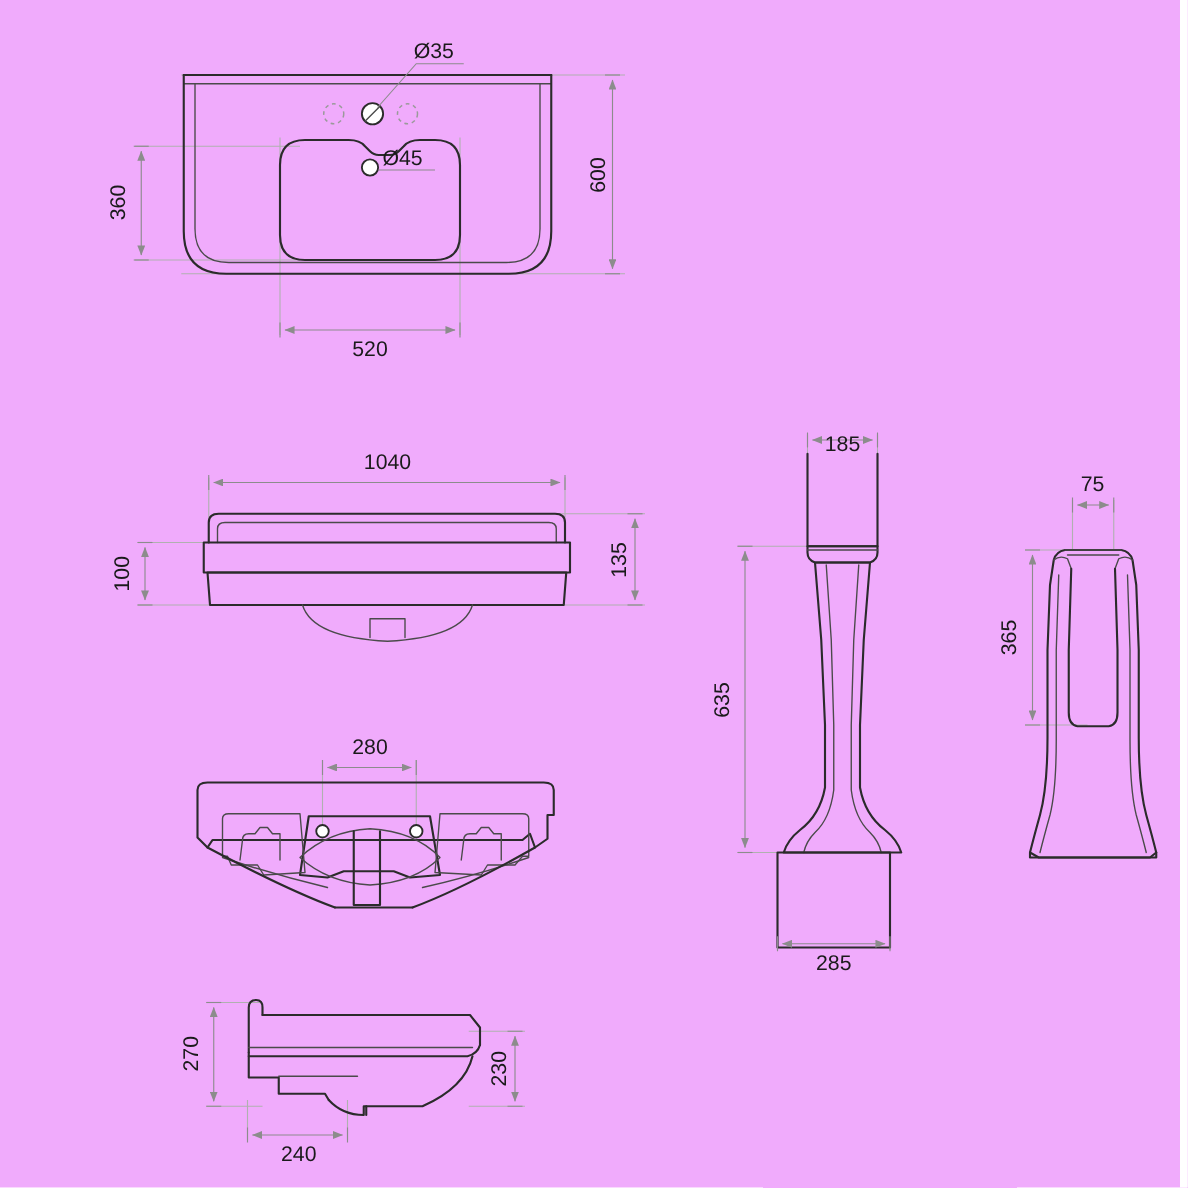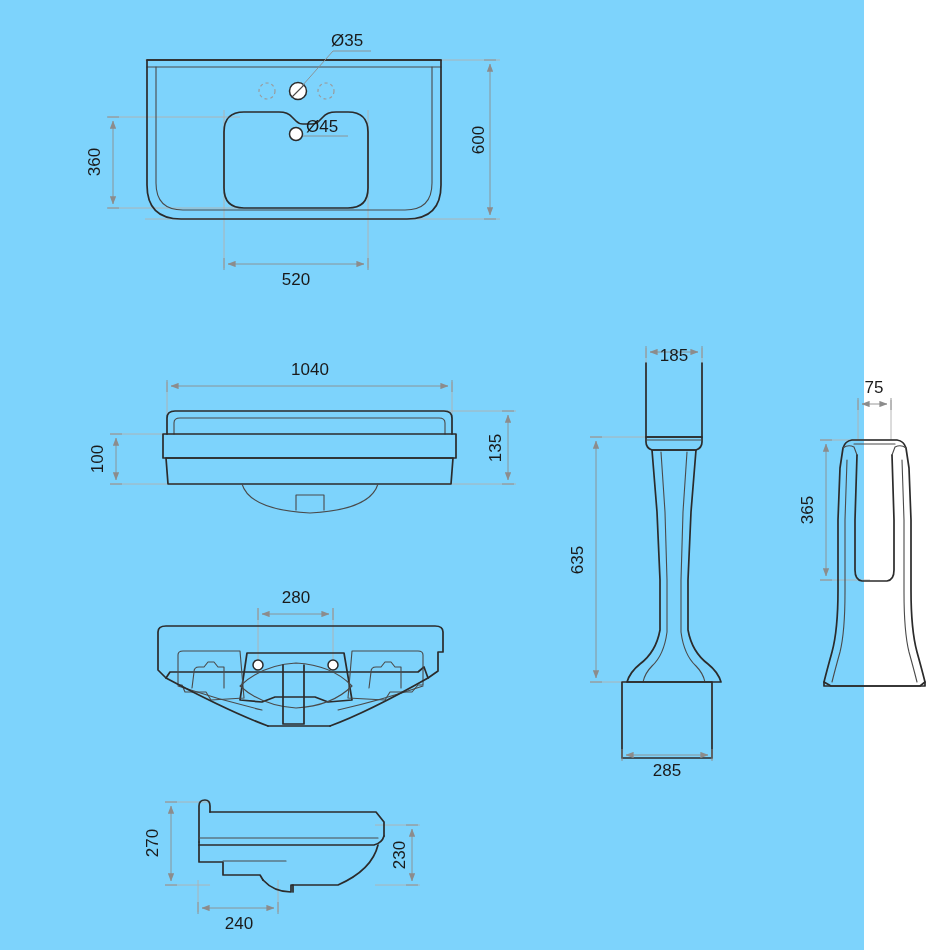--- a/index.html
+++ b/index.html
@@ -9,23 +9,23 @@
     background: #ffffff;
   }
   body {
     width: 950px;
     height: 950px;
     font-family: "Liberation Sans", sans-serif;
     overflow: hidden;
   }
   #sheet {
     position: relative;
-    width: 864px;
+    width: 944px;
     height: 950px;
-    background: #7dd3fc;
+    background: #f0abfc;
   }
   #sheet svg {
     display: block;
     width: 950px;
     height: 950px;
   }
   .dim-text {
     font-family: "Liberation Sans", sans-serif;
     font-size: 17px;
     fill: #1a1a1a;

